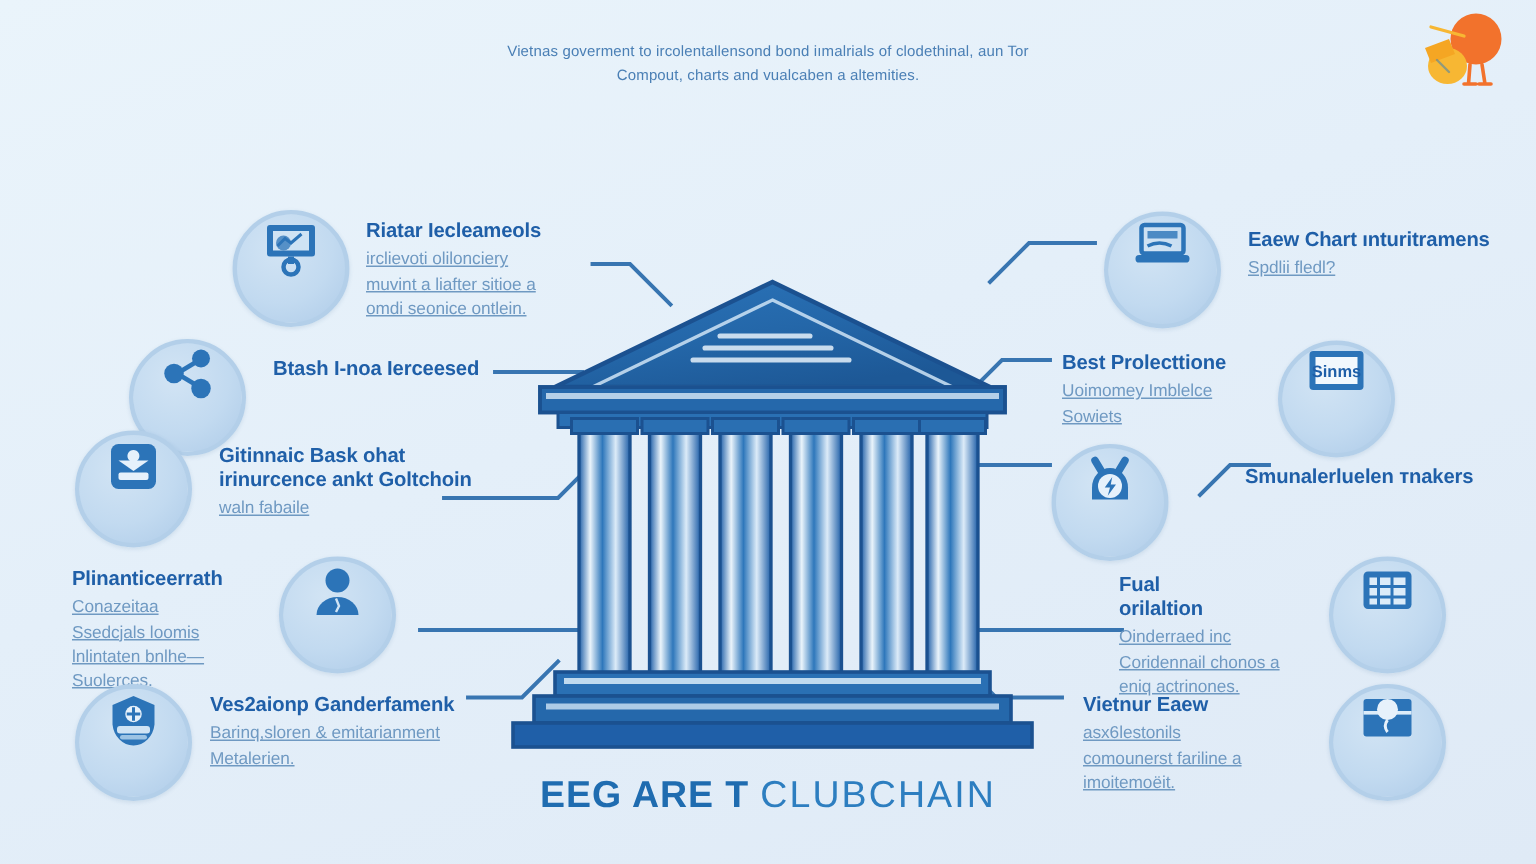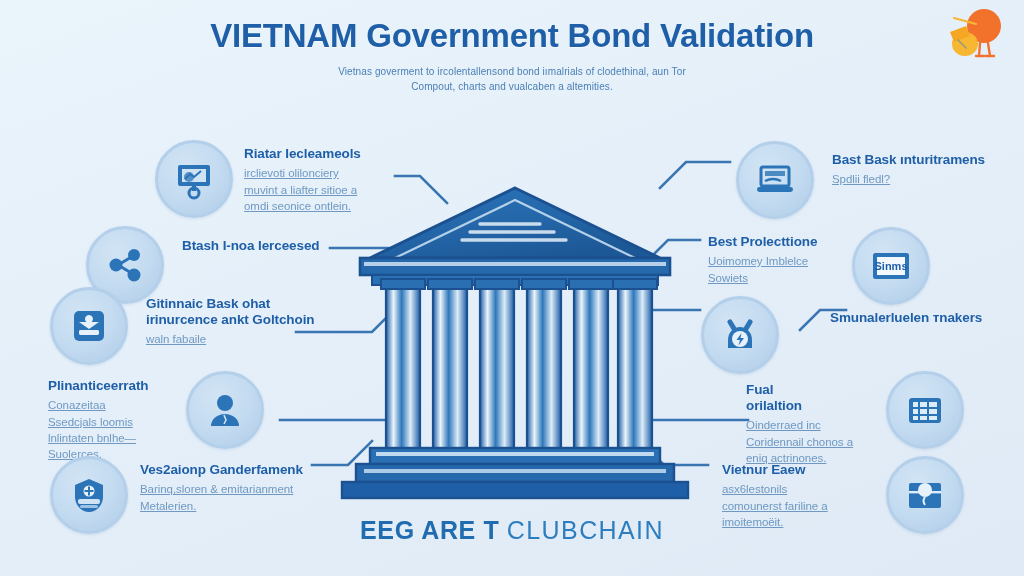--- a/index.html
+++ b/index.html
@@ -36,21 +36,21 @@
   
   .lines{position:absolute;left:0;top:0;width:1024px;height:576px;pointer-events:none;}
 
   
   .node{position:absolute;}
   .badge{
     position:absolute;width:72px;height:72px;border-radius:50%;
     background:radial-gradient(circle at 38% 32%,#d2e4f4 0%,#c2daf0 55%,#aecbe8 100%);
     border:3px solid #b3cfe9;
     box-shadow:0 1px 3px rgba(40,90,140,.13);
-    display:flex;align-items:center;justify-content:center;
+    display:flex;align-items:flex-start;justify-content:center;
   }
   .badge svg{display:block;}
   .txt{position:absolute;width:190px;}
   .txt.right{text-align:left;}
   .txt.left{text-align:left;}
   .t-head{
     font-size:13.5px;font-weight:bold;color:#1f5fa8;line-height:1.2;
     margin-bottom:3px;letter-spacing:-0.1px;
   }
   .t-body{
@@ -90,21 +90,20 @@
       <path d="M640 310 L700 310"></path>
       <path d="M800 330 L820 310 L846 310"></path>
 
       <path d="M636 420 L748 420"></path>
 
       <path d="M640 441 L664 465 L708 465"></path>
     </g>
   </svg>
 
   <div class="hdr">
-    <div class="hdr-title">VIETNAM Government Bond Validation</div>
     <div class="hdr-sub">
       <div>Vietnas goverment to ircolentallensond bond iımalrials of clodethinal, аun Tor</div>
       <div>Compout, charts and vualcaben a altemities.</div>
     </div>
   </div>
 
   <svg class="corner-deco" viewBox="0 0 80 62">
     <circle cx="48" cy="22" r="17" fill="#f2722c"></circle>
     <ellipse cx="29" cy="40" rx="13" ry="12" fill="#f7b733"></ellipse>
     <path d="M14 28 L30 22 L34 32 L18 38 Z" fill="#f5a623"></path>
@@ -254,21 +253,21 @@
   <div class="node">
     <div class="badge" style="left:736px;top:141px;">
       <svg width="42" height="38" viewBox="0 0 42 38">
         <rect x="7" y="6" width="28" height="19" rx="2" fill="none" stroke="#2c74b8" stroke-width="3"></rect>
         <rect x="11" y="10" width="20" height="5" fill="#2c74b8" opacity=".8"></rect>
         <path d="M11 20 q8 -4 16 0" stroke="#2c74b8" stroke-width="2.4" fill="none"></path>
         <rect x="3" y="26" width="36" height="5" rx="2.4" fill="#2c74b8"></rect>
       </svg>
     </div>
     <div class="txt right" style="left:832px;top:152px;">
-      <div class="t-head">Bast Bask ınturitramens</div>
+      <div class="t-head">Eaew Chart ınturitramens</div>
       <div class="t-body" style="white-space:pre-line;">Spdlii fledl?</div>
     </div>
   </div>
 
   <div class="node">
     <div class="txt right" style="left:708px;top:234px;">
       <div class="t-head">Best Prolecttione</div>
       <div class="t-body" style="white-space:pre-line;">Uoimomey Imblelce
 Sowiets</div>
     </div>

